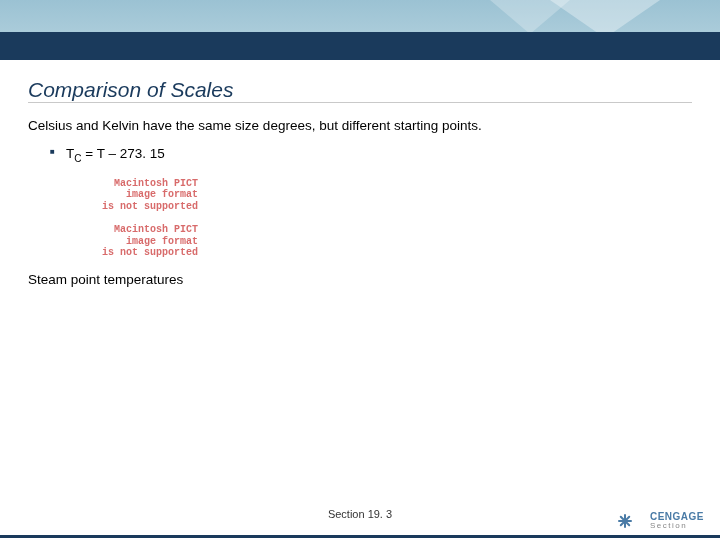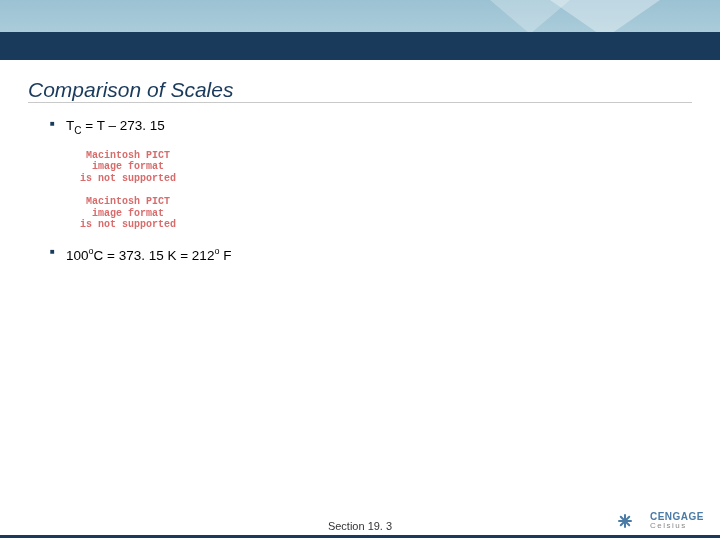--- a/index.html
+++ b/index.html
@@ -57,21 +57,21 @@
     margin-bottom: 14px;
   }
   .para {
     font-size: 13.5px;
     color: #000;
     margin-bottom: 10px;
     line-height: 1.35;
   }
   ul.b {
     list-style: none;
-    margin: 14px 0 12px 22px;
+    margin: 8px 0 12px 22px;
   }
   ul.b li {
     font-size: 13.5px;
     position: relative;
     padding-left: 16px;
     line-height: 1.4;
   }
   ul.b li::before {
     content: "■";
     position: absolute;
@@ -82,26 +82,26 @@
   }
   .sub { font-size: 10px; vertical-align: sub; }
   .sup { font-size: 9px; vertical-align: super; }
   .pict {
     margin: 4px 0 12px 30px;
     font-family: "Courier New", monospace;
     font-size: 10px;
     font-weight: bold;
     color: #d86b6b;
     line-height: 1.15;
-    text-align: center;
+    text-align: right;
     width: 140px;
   }
   .footer {
     position: absolute;
-    bottom: 8px;
+    bottom: 20px;
     left: 0;
     width: 100%;
     text-align: center;
     font-size: 11px;
     color: #333;
   }
   .footer-line {
     position: absolute;
     bottom: 2px;
     left: 0;
@@ -142,20 +142,21 @@
 
 <div class="header-band">
   <div class="header-tri"></div>
   <div class="header-tri2"></div>
 </div>
 
 <div class="content">
   <div class="title">Comparison of Scales</div>
   <div class="underline"></div>
 
+  <div class="para">Celsius and Kelvin have the same size degrees, but different starting points.</div>
   <ul class="b">
     <li>
       <span>T</span><span class="sub">C</span><span> = T – 273. 15</span>
     </li>
   </ul>
 
 
   <div class="pict">
     <div>Macintosh PICT</div>
     <div>image format</div>
@@ -163,39 +164,35 @@
   </div>
 
 
   <div class="pict">
     <div>Macintosh PICT</div>
     <div>image format</div>
     <div>is not supported</div>
   </div>
 
 
-  <ul class="b">
-    <li>
-      <span>100</span><span class="sup">o</span><span>C = 373. 15 K = 212</span><span class="sup">o</span><span> F</span>
-    </li>
-  </ul>
+  <div class="para">Steam point temperatures</div>
 </div>
 
 <div class="footer">Section  19. 3</div>
 
 <div class="logo">
   <div class="logo-burst">
     <span style="transform:rotate(0deg)"></span>
     <span style="transform:rotate(45deg)"></span>
     <span style="transform:rotate(90deg)"></span>
     <span style="transform:rotate(135deg)"></span>
     <span style="transform:rotate(180deg)"></span>
     <span style="transform:rotate(225deg)"></span>
     <span style="transform:rotate(270deg)"></span>
     <span style="transform:rotate(315deg)"></span>
   </div>
   <div class="logo-text">
     <div class="l1">CENGAGE</div>
-    <div class="l2">Celsius</div>
+    <div class="l2">Section</div>
   </div>
 </div>
 
 <div class="footer-line"></div>
 
 </body></html>

